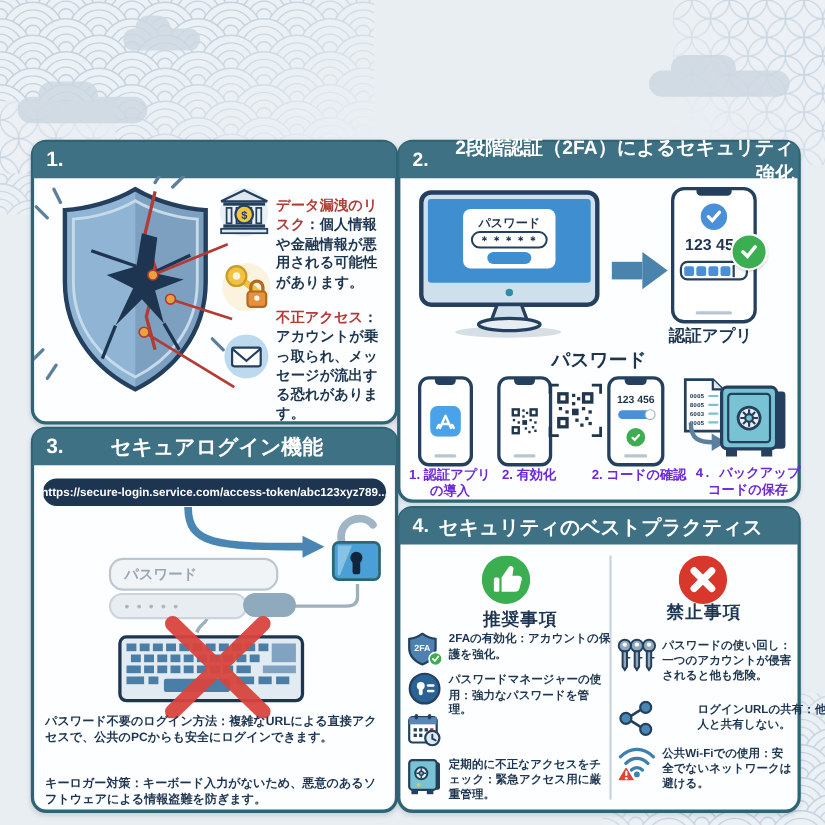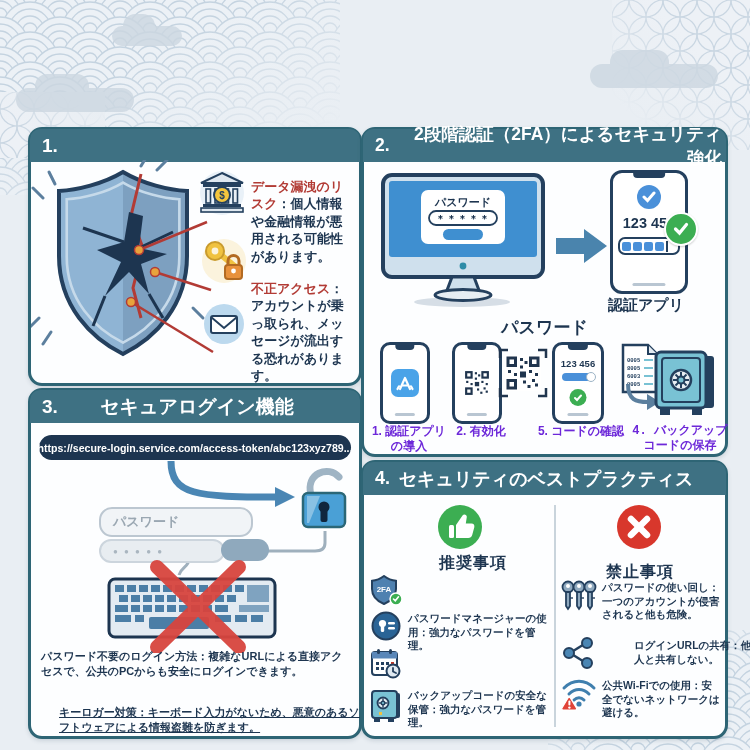--- a/index.html
+++ b/index.html
@@ -334,21 +334,21 @@
           <line x1="34.5" y1="26.5" x2="23.5" y2="37.5"></line>
         </g>
       <circle cx="29" cy="32" r="3.5" fill="#79c2d4" stroke="#24405e" stroke-width="2"></circle>
       <rect x="8" y="60" width="10" height="7" fill="#24405e"></rect>
         <rect x="40" y="60" width="10" height="7" fill="#24405e"></rect>
     </svg>
 
     <div class="step-caption" style="left:2px;top:294px;width:86px;">1. 認証アプリ
 の導入</div>
     <div class="step-caption" style="left:74px;top:294px;width:86px;">2. 有効化</div>
-    <div class="step-caption" style="left:164px;top:294px;width:106px;">5. コードの確認</div>
+    <div class="step-caption" style="left:164px;top:294px;width:106px;">2. コードの確認</div>
     <div class="step-caption" style="left:264px;top:294px;width:104px;font-family:Liberation Mono, monospace;">4. バックアップ
 コードの保存</div>
   </div>
 
   <div class="panel" style="left:28px;top:388px;width:328px;height:345px;">
     <div class="panel-header" style="font-size:19px;">
       <span class="ph-num">3.</span>
       <span class="ph-title">セキュアログイン機能</span>
     </div>
     <div class="urlpill" style="left:8px;top:44px;width:312px;height:25px;">
@@ -419,21 +419,21 @@
       </g>
       <rect x="154" y="26" width="22" height="17" fill="#7fa3c0"></rect>
       <rect x="146" y="46" width="30" height="7" fill="#7fa3c0"></rect>
       <g stroke="#d8453e" stroke-width="14" stroke-linecap="round" opacity="0.95">
         <line x1="64" y1="8" x2="146" y2="88"></line>
           <line x1="146" y1="8" x2="64" y2="88"></line>
       </g>
     </svg>
 
     <div class="p3-para" style="left:10px;top:258px;width:308px;">パスワード不要のログイン方法：複雑なURLによる直接アクセスで、公共のPCからも安全にログインできます。</div>
-    <div class="p3-para" style="left:28px;top:314px;width:308px;text-decoration:underline;">キーロガー対策：キーボード入力がないため、悪意のあるソフトウェアによる情報盗難を防ぎます。</div>
+    <div class="p3-para" style="left:10px;top:314px;width:308px;">キーロガー対策：キーボード入力がないため、悪意のあるソフトウェアによる情報盗難を防ぎます。</div>
   </div>
 
   <div class="panel" style="left:361px;top:460px;width:361px;height:273px;">
     <div class="panel-header" style="font-size:18px;">
       <span class="ph-num">4.</span>
       <span class="ph-title">セキュリティのベストプラクティス</span>
     </div>
     <div class="abs" style="left:190px;top:42px;width:2px;height:222px;background:#c9d4dc;"></div>
 
     <svg class="abs" style="left:74px;top:42px" width="44" height="44" viewBox="0 0 44 44">
@@ -442,20 +442,21 @@
       <path d="M18 33 V20 L24.5 10.5 C25.8 8.6 29 9.6 28.8 12 L27.8 18.5 H33.5 C35.6 18.5 36.8 20.2 36.3 22.2 L34.2 30 C33.7 32 32.2 33 30.2 33 Z" fill="#fff"></path>
     </svg>
     <div class="bp-label" style="left:19px;top:90px;width:180px;">推奨事項</div>
 
     <svg class="abs" style="left:6px;top:112px" width="34" height="32" viewBox="0 0 34 32">
       <path d="M14 1 C10 4 5 5.5 2 5.8 L2 14 C2 22 8 26.5 14 29 C20 26.5 26 22 26 14 L26 5.8 C23 5.5 18 4 14 1 Z" fill="#4f81b0" stroke="#24405e" stroke-width="2"></path>
       <text x="14" y="17" text-anchor="middle" font-size="8" font-weight="bold" fill="#fff">2FA</text>
       <circle cx="26" cy="24" r="6" fill="#3cae52" stroke="#fff" stroke-width="1.5"></circle>
       <path d="M23.5 24 L25.3 25.8 L28.5 21.8" fill="none" stroke="#fff" stroke-width="1.6" stroke-linecap="round"></path>
     </svg>
+    <div class="bp-item-text" style="left:44px;top:112px;width:148px;">2FAの有効化：アカウントの保護を強化。</div>
 
     <svg class="abs" style="left:7px;top:148px" width="30" height="30" viewBox="0 0 30 30">
       <circle cx="15" cy="15" r="13.5" fill="#2a6496" stroke="#24405e" stroke-width="2"></circle>
       <circle cx="11.5" cy="12.5" r="3.6" fill="#fff"></circle>
       <rect x="9.8" y="14" width="3.4" height="7" rx="1.5" fill="#fff"></rect>
       <rect x="17" y="11" width="7" height="2.4" rx="1.2" fill="#fff"></rect>
       <rect x="17" y="16" width="7" height="2.4" rx="1.2" fill="#fff"></rect>
     </svg>
     <div class="bp-item-text" style="left:44px;top:149px;width:148px;">パスワードマネージャーの使用：強力なパスワードを管理。</div>
 
@@ -482,30 +483,30 @@
       <circle cx="13" cy="14" r="5.5" fill="#e8eef3" stroke="#24405e" stroke-width="1.8"></circle>
       <g stroke="#24405e" stroke-width="1.4">
           <line x1="13" y1="9.5" x2="13" y2="18.5"></line>
           <line x1="8.5" y1="14" x2="17.5" y2="14"></line>
         </g>
       <circle cx="13" cy="14" r="1.8" fill="#79c2d4" stroke="#24405e" stroke-width="1.4"></circle>
       <rect x="9" y="23" width="3" height="3" fill="#f0c240"></rect>
       <rect x="4" y="29" width="6" height="4" fill="#24405e"></rect>
         <rect x="18" y="29" width="6" height="4" fill="#24405e"></rect>
     </svg>
-    <div class="bp-item-text" style="left:44px;top:226px;width:148px;">バックアップコードの安全な保管：強力なパスワードを管理。</div>
+    <div class="bp-item-text" style="left:44px;top:226px;width:148px;">定期的に不正なアクセスをチェック：緊急アクセス用に厳重管理。</div>
 
     <svg class="abs" style="left:253px;top:42px" width="44" height="44" viewBox="0 0 44 44">
       <circle cx="22" cy="22" r="22" fill="#d8372c"></circle>
       <g stroke="#fff" stroke-width="6.5" stroke-linecap="round">
           <line x1="14" y1="14" x2="30" y2="30"></line>
           <line x1="30" y1="14" x2="14" y2="30"></line>
         </g>
     </svg>
-    <div class="bp-label" style="left:194px;top:99px;width:164px;">禁止事項</div>
+    <div class="bp-label" style="left:194px;top:84px;width:164px;">禁止事項</div>
 
     <svg class="abs" style="left:196px;top:116px" width="38" height="36" viewBox="0 0 38 36">
       <g fill="#8fa9bf" stroke="#24405e" stroke-width="1.8">
         <circle cx="8" cy="8" r="5.5"></circle>
           <circle cx="19" cy="8" r="5.5"></circle>
           <circle cx="30" cy="8" r="5.5"></circle>
       </g>
       <g fill="#fff">
           <circle cx="8" cy="7" r="2"></circle>
           <circle cx="19" cy="7" r="2"></circle>

